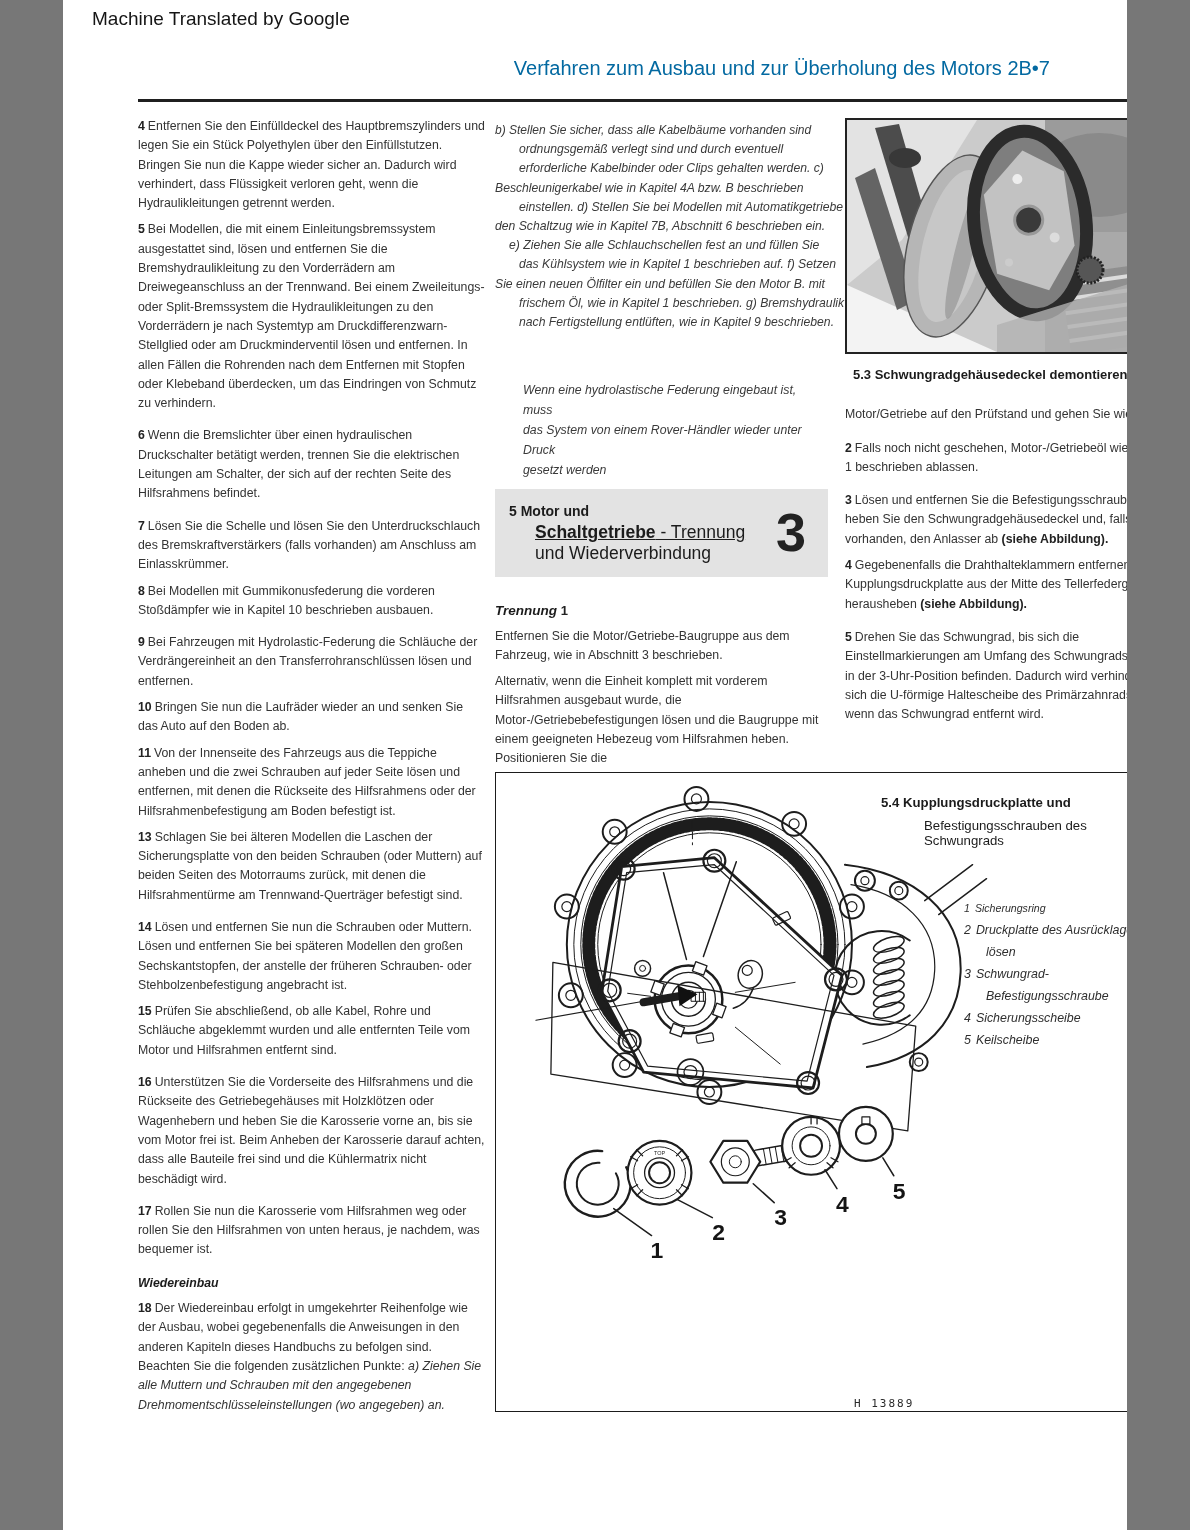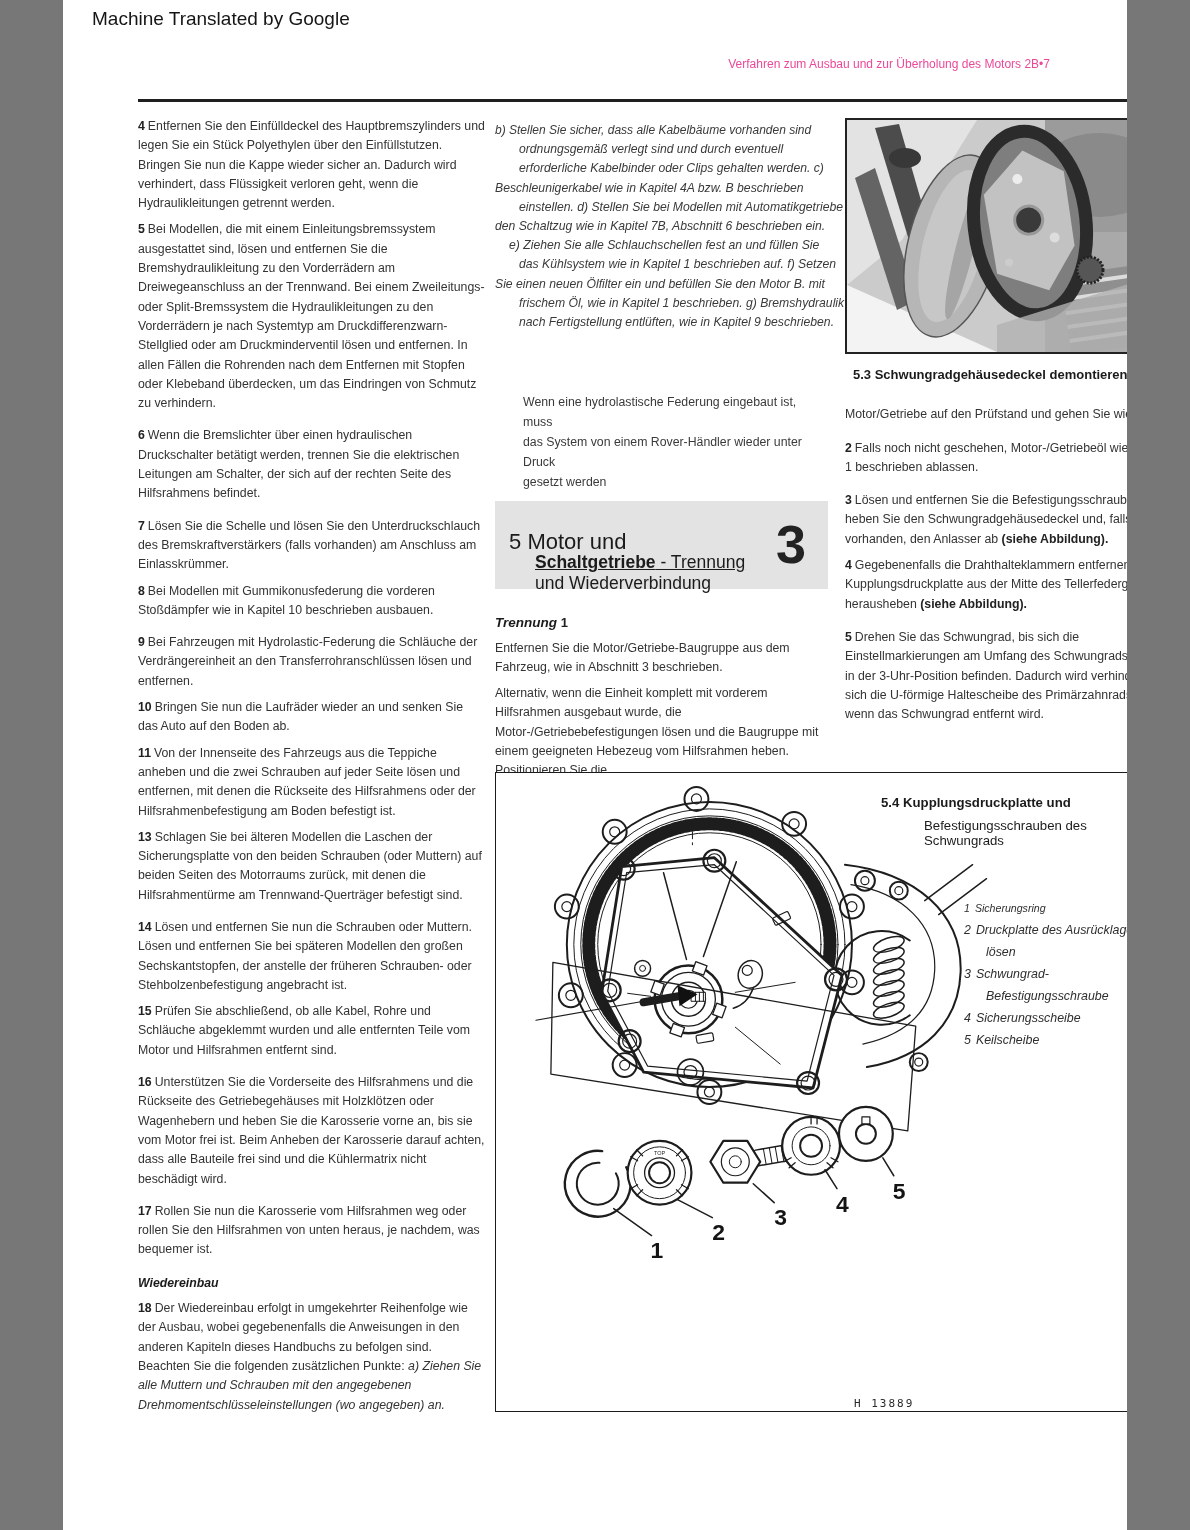--- a/index.html
+++ b/index.html
@@ -1,20 +1,20 @@
 <!DOCTYPE html>
 <html><head>
 <meta charset="utf-8">
 <style>
   html,body{margin:0;padding:0;background:#777;}
   .page{position:relative;width:1064px;height:1530px;margin:0 auto;background:#ffffff;
         font-family:"Liberation Sans",sans-serif;color:#333;overflow:hidden;}
   .abs{position:absolute;}
   .watermark{left:29px;top:8px;font-size:19px;color:#151515;}
-  .header-title{right:77px;top:57px;font-size:12px;color:#ec4899;}
+  .header-title{right:77px;top:57px;font-size:20px;color:#0369a1;}
   .rule{left:75px;top:99px;width:1040px;height:3px;background:#1f1f1f;}
 
   .col{position:absolute;font-size:12.3px;line-height:19.3px;text-align:left;}
   .col-left{left:75px;top:117px;width:347px;}
   .col-mid{left:432px;top:117px;width:333px;}
   .col-right{left:782px;top:118px;width:345px;}
 
   .para{margin:0 0 7px 0;}
   .sp{margin-top:13px;}
   .sp-s{margin-top:6px;}
@@ -22,24 +22,24 @@
   .n{font-weight:700;color:#222;margin-right:3px;}
   .bb{font-weight:700;color:#222;}
   .it{font-style:italic;}
 
   .hint{font-style:italic;font-size:12.2px;line-height:19.2px;color:#3a3a3a;margin-top:4px;}
   .hline{white-space:nowrap;}
   .h-small{font-size:12px;}
   .i1{padding-left:14px;}
   .i2{padding-left:24px;}
 
-  .note{margin-top:60px;padding-left:28px;line-height:20px;color:#3a3a3a;}
+  .note{font-style:italic;margin-top:48px;padding-left:28px;line-height:20px;color:#3a3a3a;}
 
   .section-box{margin-top:9px;background:#e3e3e3;position:relative;height:88px;padding:12px 14px 0 14px;box-sizing:border-box;color:#1b1b1b;}
-  .sb-l1{font-size:22px;font-weight:400;line-height:21px;margin-top:18px;}
+  .sb-l1{font-size:14px;font-weight:700;line-height:21px;}
   .sb-l2{font-size:17.5px;line-height:21px;padding-left:26px;text-decoration:underline;}
   .sb-l3{font-size:17.5px;line-height:21px;padding-left:26px;}
   .sb-big{position:absolute;right:22px;top:8px;font-size:54px;font-weight:700;line-height:70px;color:#222;}
 
   .trennung{margin-top:24px;font-size:13.5px;color:#1b1b1b;}
   .trennung .it{font-weight:700;}
   .trennung .n{font-size:13px;}
 
   .photo-frame{width:327px;height:232px;border:2px solid #222;background:#cfcfcf;}
   .photo-caption{margin-top:11px;font-weight:700;font-size:13px;color:#1b1b1b;padding-left:8px;}

